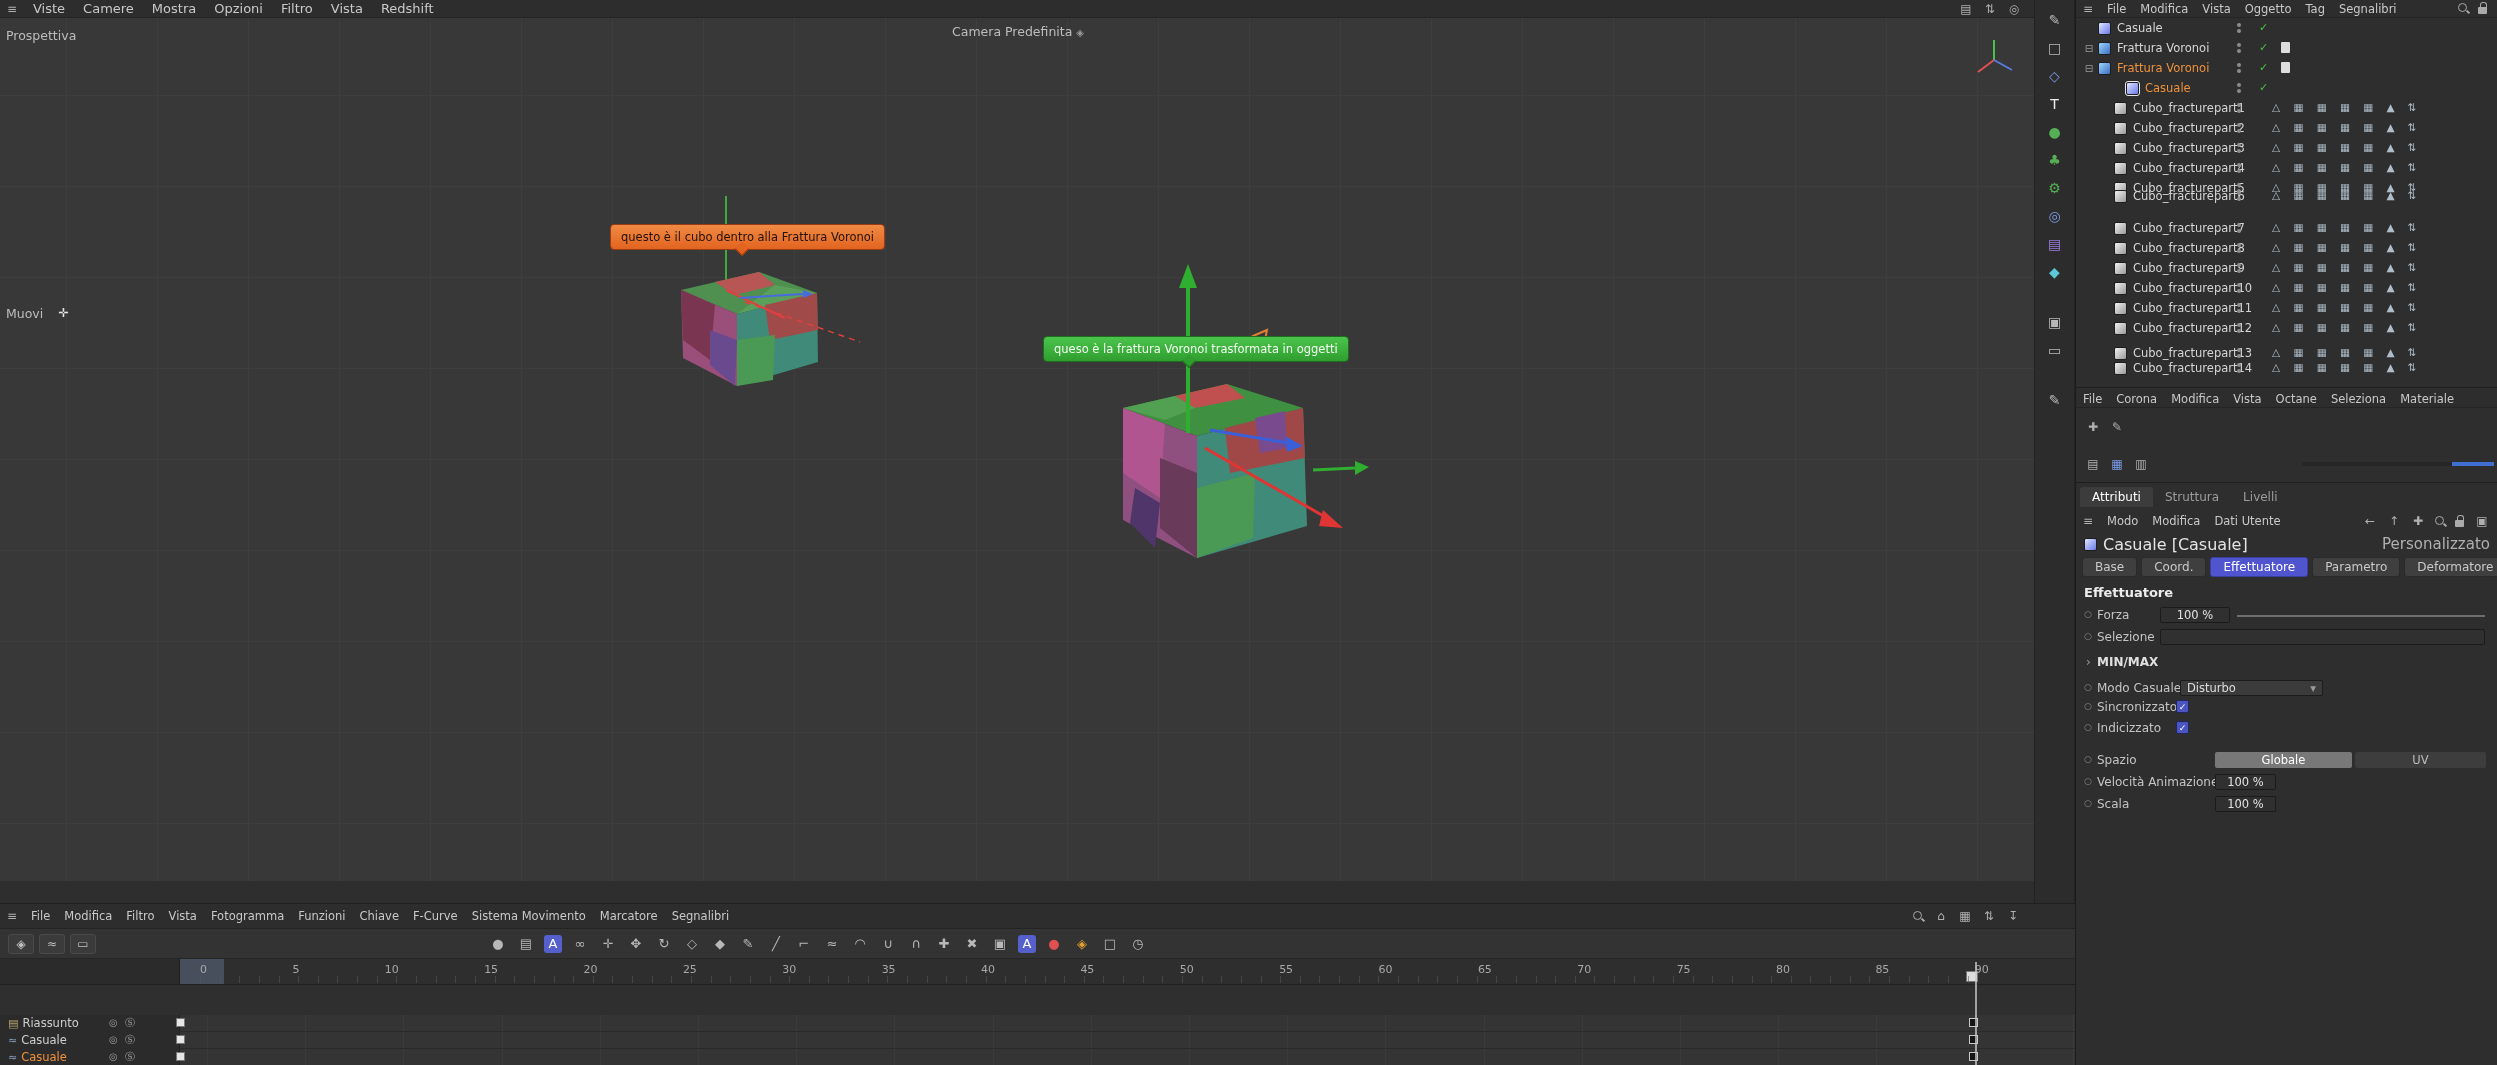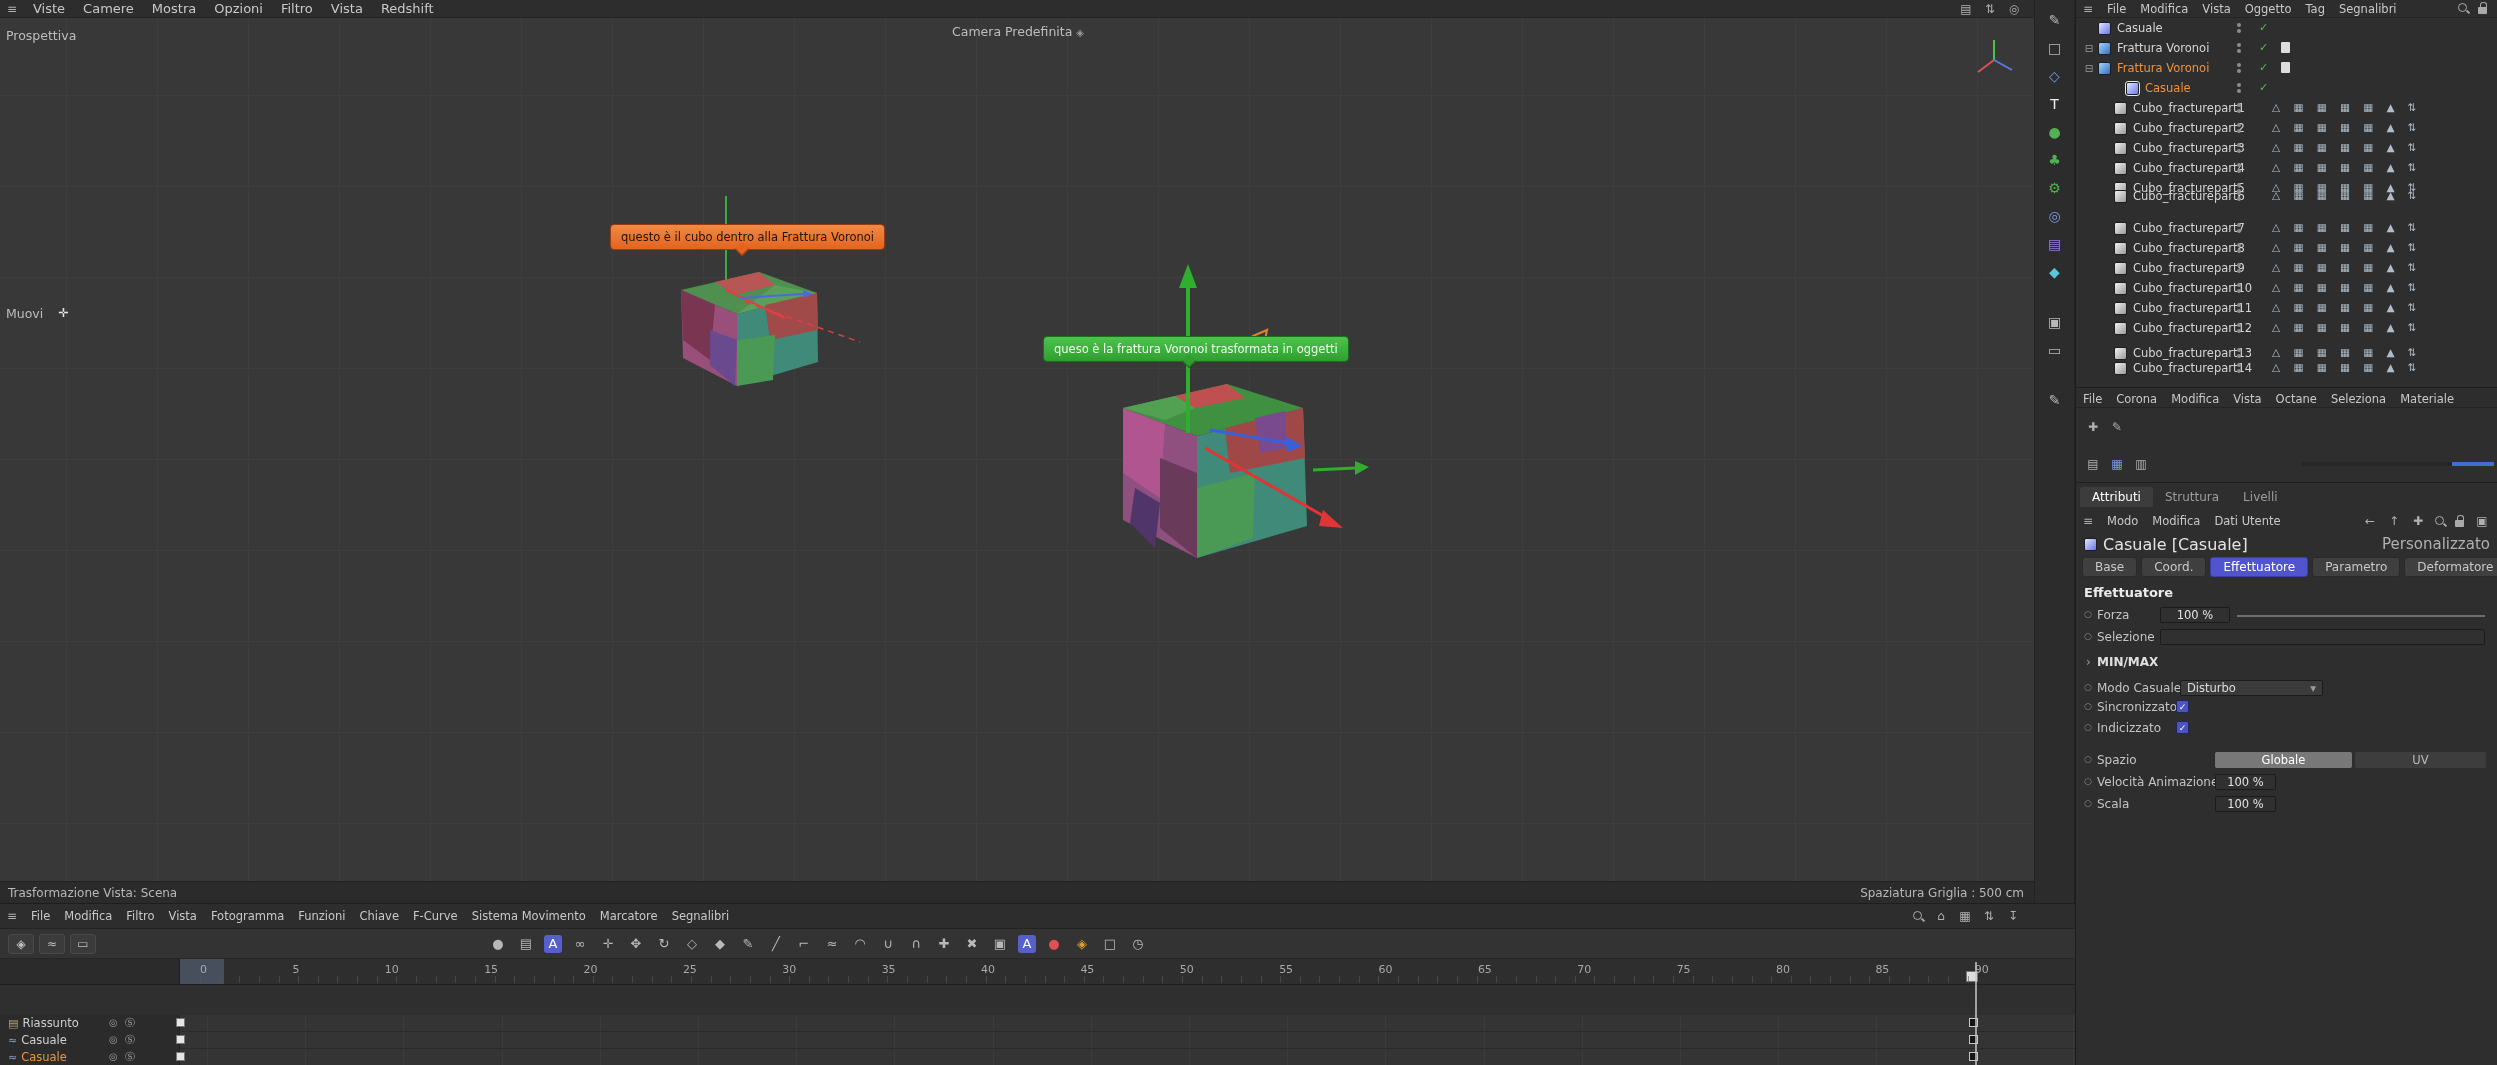--- a/index.html
+++ b/index.html
@@ -185,24 +185,20 @@
         <polygon points="268,270 248,252 244,268" fill="#e03535"></polygon>
         <line x1="238" y1="212" x2="280" y2="210" stroke="#2fae2f" stroke-width="3"></line>
         <polygon points="294,209 280,203 280,217" fill="#2fae2f"></polygon>
       </svg>
     </div>
 
     <div class="tt tt-orange" style="left:610px;top:206px">questo è il cubo dentro alla Frattura Voronoi</div>
     <div class="tt tt-green" style="left:1043px;top:318px">queso è la frattura Voronoi trasformata in oggetti</div>
   </div>
 
-  <div class="abs statusbar">
-    <span style="margin-left:8px">Trasformazione Vista: Scena</span>
-    <span style="margin-left:auto;margin-right:10px">Spaziatura Griglia : 500 cm</span>
-  </div>
 
   <div class="abs strip">
     <span class="si c-g">✎</span>
     <span class="si c-g">□</span>
     <span class="si c-bl">◇</span>
     <span class="si c-wh">T</span>
     <span class="si c-gr">●</span>
     <span class="si c-gr">♣</span>
     <span class="si c-gr">⚙</span>
     <span class="si c-bl">◎</span>

